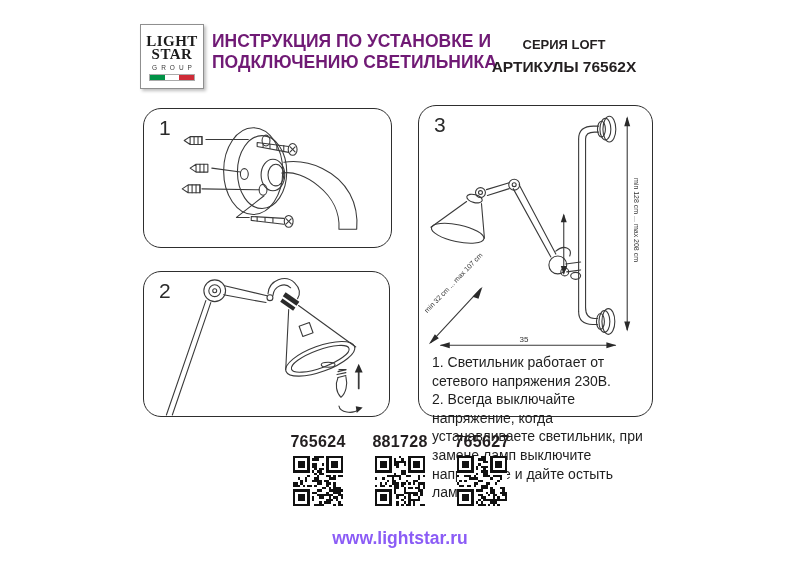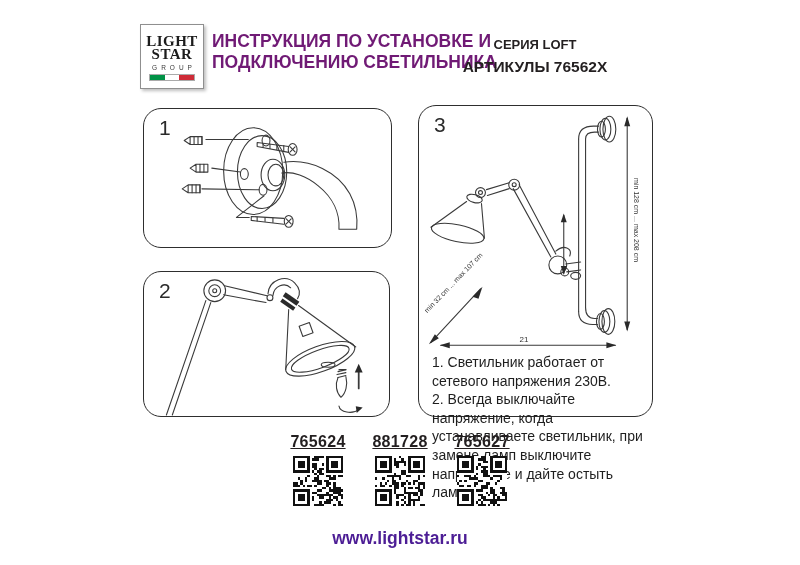--- a/index.html
+++ b/index.html
@@ -11,21 +11,21 @@
             border:1px solid #8f8f8f;background:#fff;box-shadow:2px 2px 3px rgba(0,0,0,.25);
             text-align:center;box-sizing:border-box;padding-top:10px;}
   .logo-word{font-family:"Liberation Serif",serif;font-weight:700;font-size:15px;
              line-height:13px;letter-spacing:.5px;color:#1c1c1c;}
   .logo-group{font-size:6.5px;letter-spacing:4px;margin-top:3px;color:#3a3a3a;padding-left:4px;}
   .logo-flag{width:44px;height:5px;margin:3px auto 0;display:flex;border:0.5px solid #aaa;}
   .logo-flag span{flex:1;height:100%;}
 
   .page-title{position:absolute;left:212px;top:31px;font-weight:700;font-size:17.5px;
               line-height:1.22;color:#701a75;}
-  .series-block{position:absolute;left:449px;top:37px;width:172px;text-align:center;}
+  .series-block{position:absolute;left:478px;top:37px;width:172px;text-align:center;}
   .series-line{font-weight:700;font-size:13px;}
   .articles-line{font-weight:700;font-size:15.5px;margin-top:6px;}
 
   
   .step-box{position:absolute;border:1.6px solid #2e2e2e;border-radius:18px;background:#fff;box-sizing:border-box;}
   #box1{left:143px;top:108px;width:249px;height:140px;}
   #box2{left:143px;top:271px;width:247px;height:146px;}
   #box3{left:418px;top:105px;width:235px;height:312px;}
   .step-num{position:absolute;left:15px;top:7px;font-size:21px;color:#2a2a2a;}
   .diagram{position:absolute;left:0;top:0;width:100%;height:100%;}
@@ -37,26 +37,26 @@
   .dim-label{position:absolute;font-size:7px;color:#333;white-space:nowrap;}
   .dim-vertical{left:214px;top:72px;writing-mode:vertical-rl;}
   .dim-diagonal{left:4px;top:203px;transform:rotate(-46deg);transform-origin:left top;}
   .dim-width{left:0;top:229px;width:210px;text-align:center;font-size:8px;}
 
   .notes{position:absolute;left:13px;top:247px;width:214px;font-size:14px;
          line-height:1.33;color:#1e1e1e;}
   .notes div{margin:0;}
 
   
-  .articles-row{position:absolute;left:277px;top:433px;display:flex;text-decoration:underline;}
+  .articles-row{position:absolute;left:277px;top:433px;display:flex;}
   .article-col{width:82px;text-align:center;}
   .article-code{font-weight:700;font-size:16px;letter-spacing:.3px;}
   .qr{width:50px;height:50px;margin:5px auto 0;display:block;shape-rendering:crispEdges;}
   .website{position:absolute;left:0;right:0;top:528px;text-align:center;
-           font-weight:700;font-size:17.5px;color:#4c1d95;}
+           font-weight:700;font-size:17.5px;color:#8b5cf6;}
 </style>
 </head>
 <body>
 
 <div class="page">
 
   <div class="logo-box">
     <div class="logo-word">LIGHT</div>
     <div class="logo-word">STAR</div>
     <div class="logo-group">GROUP</div>
@@ -237,21 +237,21 @@
       </g>
 
       <g>
         <line x1="12" y1="238" x2="62" y2="184"></line>
         <path class="fill" d="M20,234 L10,240 L16,230 Z"></path>
         <path class="fill" d="M54,192 L64,182 L60,194 Z"></path>
       </g>
     </svg>
     <div class="dim-label dim-vertical">min 128 cm ... max 208 cm</div>
     <div class="dim-label dim-diagonal">min 32 cm ... max 107 cm</div>
-    <div class="dim-label dim-width">21</div>
+    <div class="dim-label dim-width">35</div>
     <div class="notes">
       <div>1. Светильник работает от сетевого напряжения 230В.</div>
       <div>2. Всегда выключайте напряжение, когда устанавливаете светильник, при замене ламп выключите напряжение и дайте остыть лампам.</div>
     </div>
     <div class="step-num">3</div>
   </div>
 
   <div class="articles-row">
     <div class="article-col">
       <div class="article-code">765624</div>

